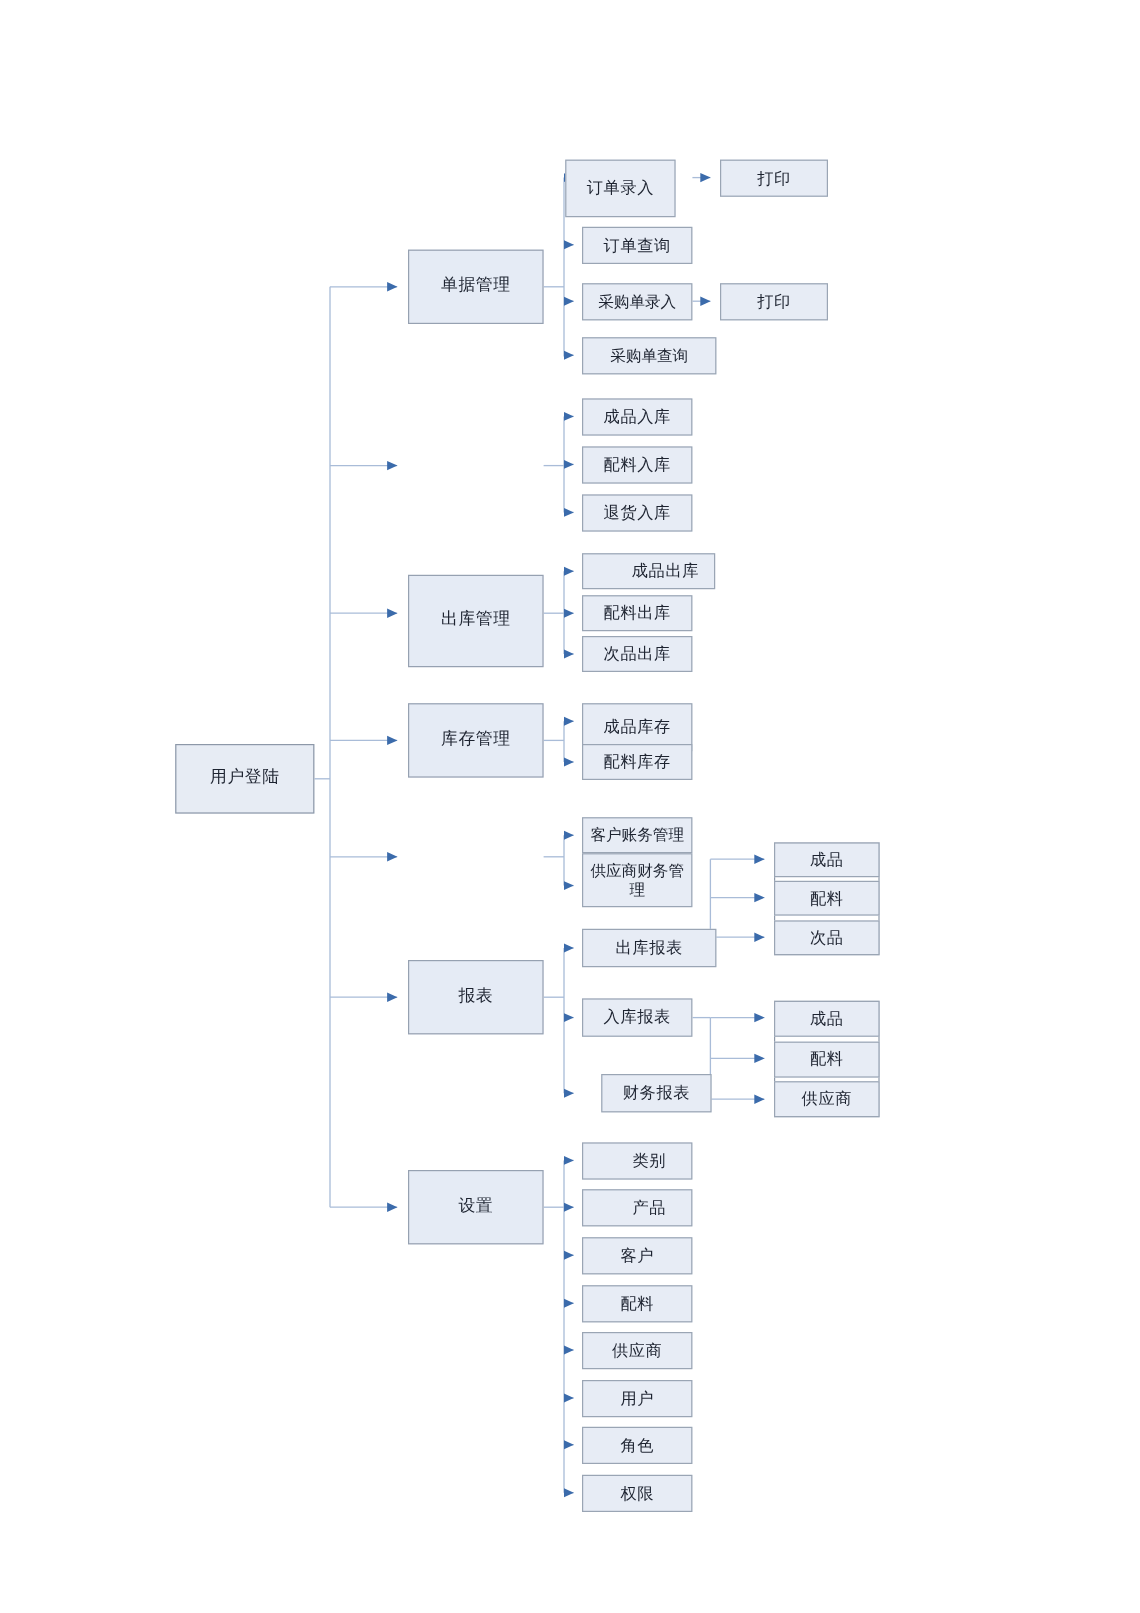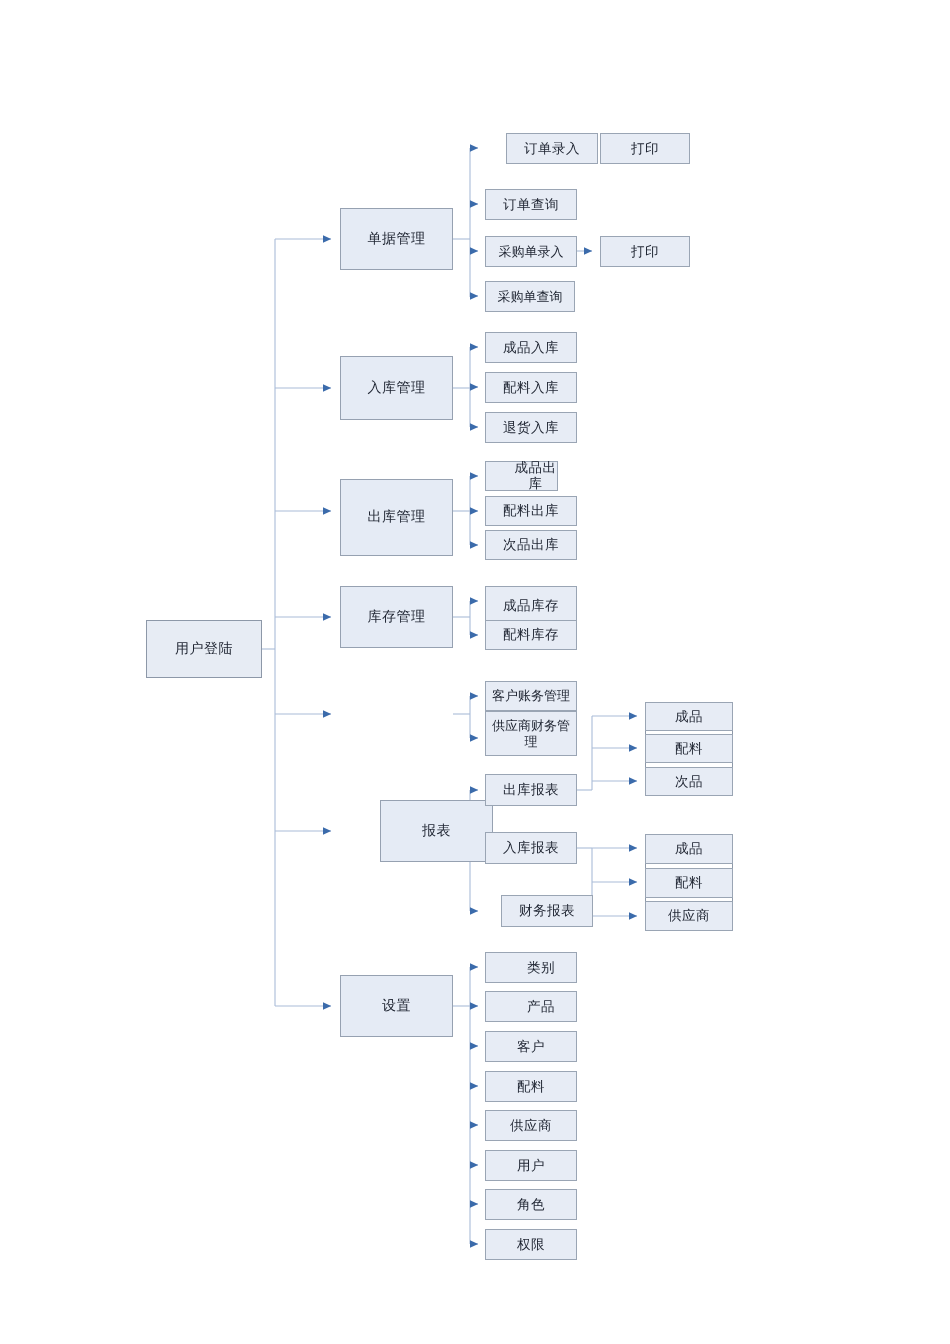--- a/index.html
+++ b/index.html
@@ -158,51 +158,50 @@
       <path d="M470,1125 L478,1125" marker-end="url(#ah)"></path>
       <path d="M470,1165 L478,1165" marker-end="url(#ah)"></path>
       <path d="M470,1204 L478,1204" marker-end="url(#ah)"></path>
       <path d="M470,1244 L478,1244" marker-end="url(#ah)"></path>
     </g>
   </svg>
 
   <div class="node node-root" style="left:146px;top:620px;width:116px;height:58px;">用户登陆</div>
 
   <div class="node node-l1" style="left:340px;top:208px;width:113px;height:62px;">单据管理</div>
-  <div class="node node-l1" style="left:340px;top:356px;width:113px;height:64px;">入库管理</div>
   <div class="node node-l1" style="left:340px;top:479px;width:113px;height:77px;">出库管理</div>
   <div class="node node-l1" style="left:340px;top:586px;width:113px;height:62px;">库存管理</div>
-  <div class="node node-l1" style="left:340px;top:800px;width:113px;height:62px;margin-left:40px;">报表</div>
+  <div class="node node-l1" style="left:340px;top:800px;width:113px;height:62px;">报表</div>
   <div class="node node-l1" style="left:340px;top:975px;width:113px;height:62px;">设置</div>
 
-  <div class="node node-l2" style="left:506px;top:133px;width:92px;height:31px;">订单录入</div>
+  <div class="node node-l2" style="left:471px;top:133px;width:92px;height:48px;">订单录入</div>
   <div class="node node-l3" style="left:600px;top:133px;width:90px;height:31px;">打印</div>
 
   <div class="node node-l2" style="left:485px;top:189px;width:92px;height:31px;">订单查询</div>
 
   <div class="node node-l2 tight" style="left:485px;top:236px;width:92px;height:31px;">采购单录入</div>
   <div class="node node-l3" style="left:600px;top:236px;width:90px;height:31px;">打印</div>
 
-  <div class="node node-l2 tight" style="left:485px;top:281px;width:90px;height:31px;">采购单查询</div>
+  <div class="node node-l2 tight" style="left:485px;top:281px;width:112px;height:31px;">采购单查询</div>
 
   <div class="node node-l2" style="left:485px;top:332px;width:92px;height:31px;">成品入库</div>
   <div class="node node-l2" style="left:485px;top:372px;width:92px;height:31px;">配料入库</div>
   <div class="node node-l2" style="left:485px;top:412px;width:92px;height:31px;">退货入库</div>
 
-  <div class="node node-l2" style="left:485px;top:461px;width:73px;height:30px;padding-left:28px;">成品出库</div>
+  <div class="node node-l2" style="left:485px;top:461px;width:111px;height:30px;padding-left:28px;">成品出库</div>
   <div class="node node-l2" style="left:485px;top:496px;width:92px;height:30px;">配料出库</div>
   <div class="node node-l2" style="left:485px;top:530px;width:92px;height:30px;">次品出库</div>
 
   <div class="node node-l2" style="left:485px;top:586px;width:92px;height:40px;">成品库存</div>
   <div class="node node-l2" style="left:485px;top:620px;width:92px;height:30px;">配料库存</div>
 
   <div class="node node-l2 tight" style="left:485px;top:681px;width:92px;height:30px;">客户账务管理</div>
   <div class="node node-l2 tight" style="left:485px;top:711px;width:92px;height:45px;">供应商财务管理</div>
 
-  <div class="node node-l2" style="left:485px;top:774px;width:92px;height:32px;">出库报表</div>
+  <div class="node node-l2" style="left:485px;top:774px;width:112px;height:32px;">出库报表</div>
   <div class="node node-l2" style="left:485px;top:832px;width:92px;height:32px;">入库报表</div>
   <div class="node node-l2" style="left:485px;top:895px;width:92px;height:32px;margin-left:16px;">财务报表</div>
 
   <div class="node-group" style="left:645px;top:702px;width:88px;height:94px;"></div>
   <div class="node node-l3" style="left:645px;top:702px;width:88px;height:29px;">成品</div>
   <div class="node node-l3" style="left:645px;top:734px;width:88px;height:29px;">配料</div>
   <div class="node node-l3" style="left:645px;top:767px;width:88px;height:29px;">次品</div>
 
   <div class="node-group" style="left:645px;top:834px;width:88px;height:97px;"></div>
   <div class="node node-l3" style="left:645px;top:834px;width:88px;height:30px;">成品</div>

